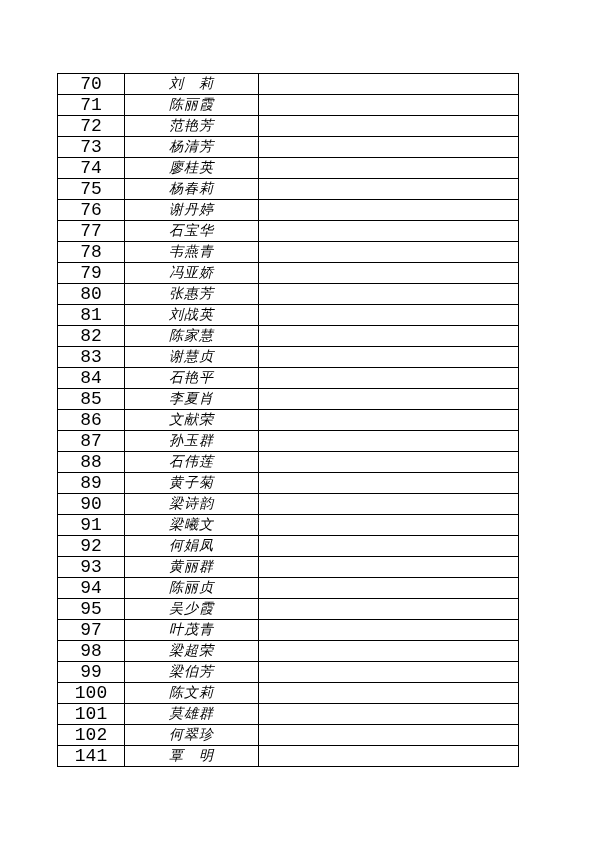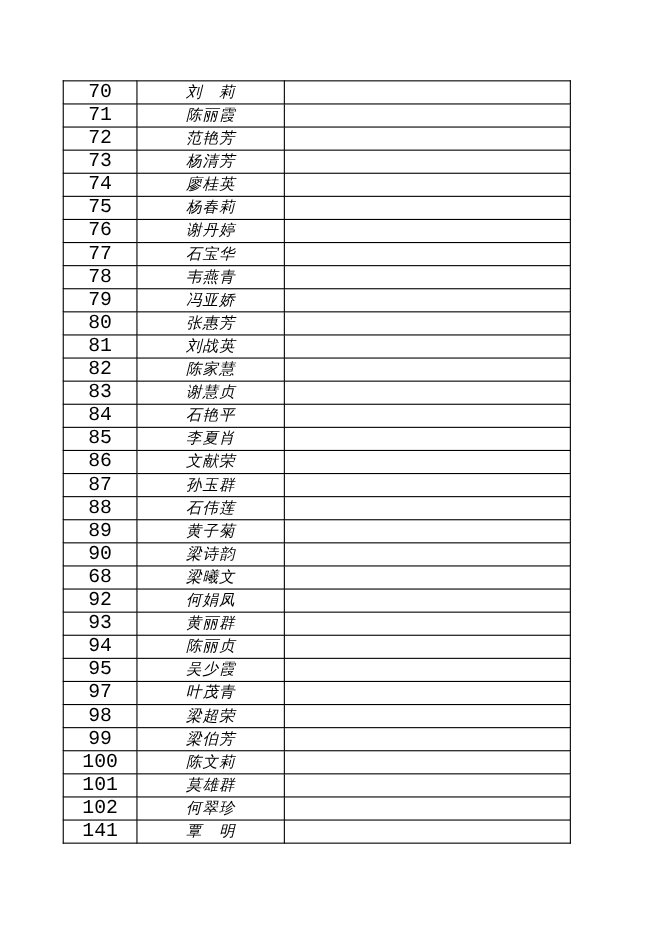--- a/index.html
+++ b/index.html
@@ -157,21 +157,21 @@
           <td class="no-cell">89</td>
           <td class="name-cell">黄子菊</td>
           <td class="blank-cell"></td>
         </tr>
         <tr>
           <td class="no-cell">90</td>
           <td class="name-cell">梁诗韵</td>
           <td class="blank-cell"></td>
         </tr>
         <tr>
-          <td class="no-cell">68</td>
+          <td class="no-cell">91</td>
           <td class="name-cell">梁曦文</td>
           <td class="blank-cell"></td>
         </tr>
         <tr>
           <td class="no-cell">92</td>
           <td class="name-cell">何娟凤</td>
           <td class="blank-cell"></td>
         </tr>
         <tr>
           <td class="no-cell">93</td>

